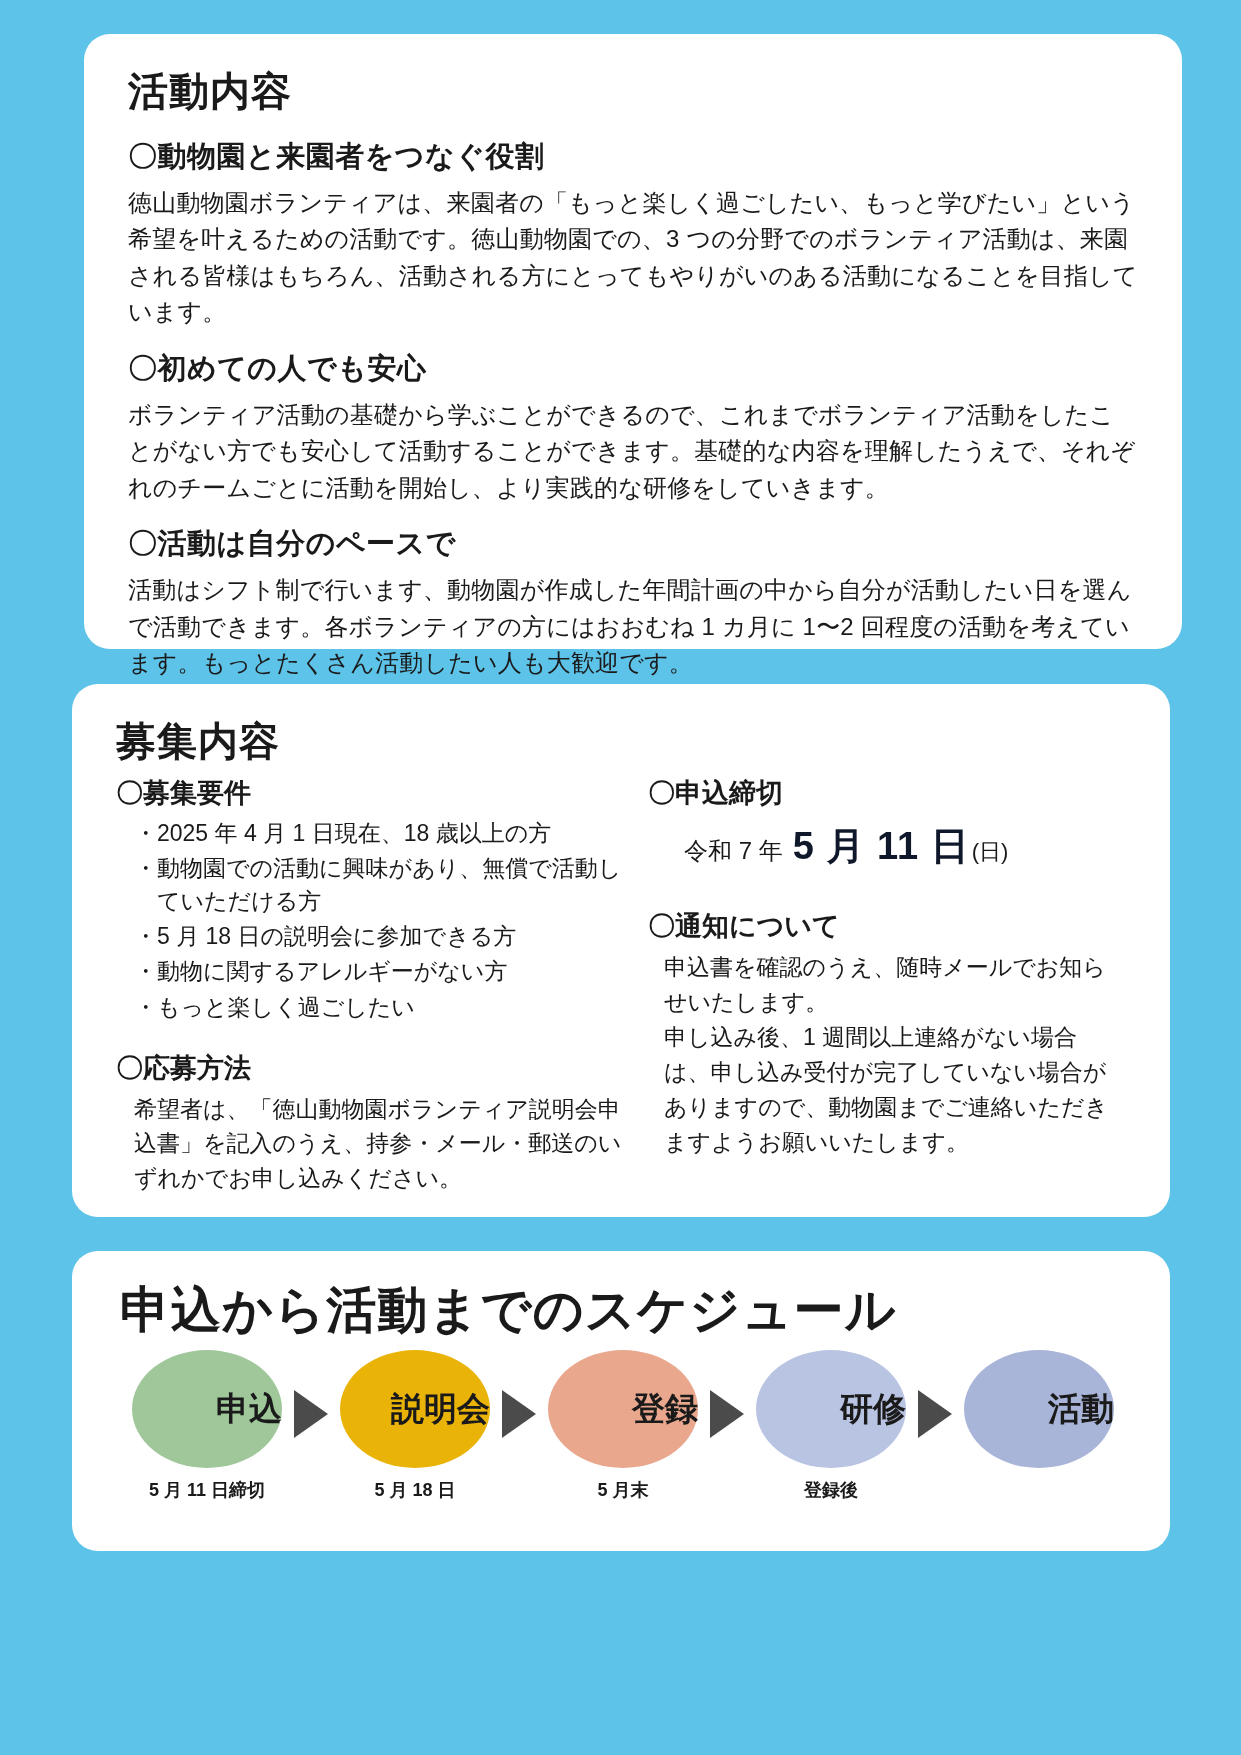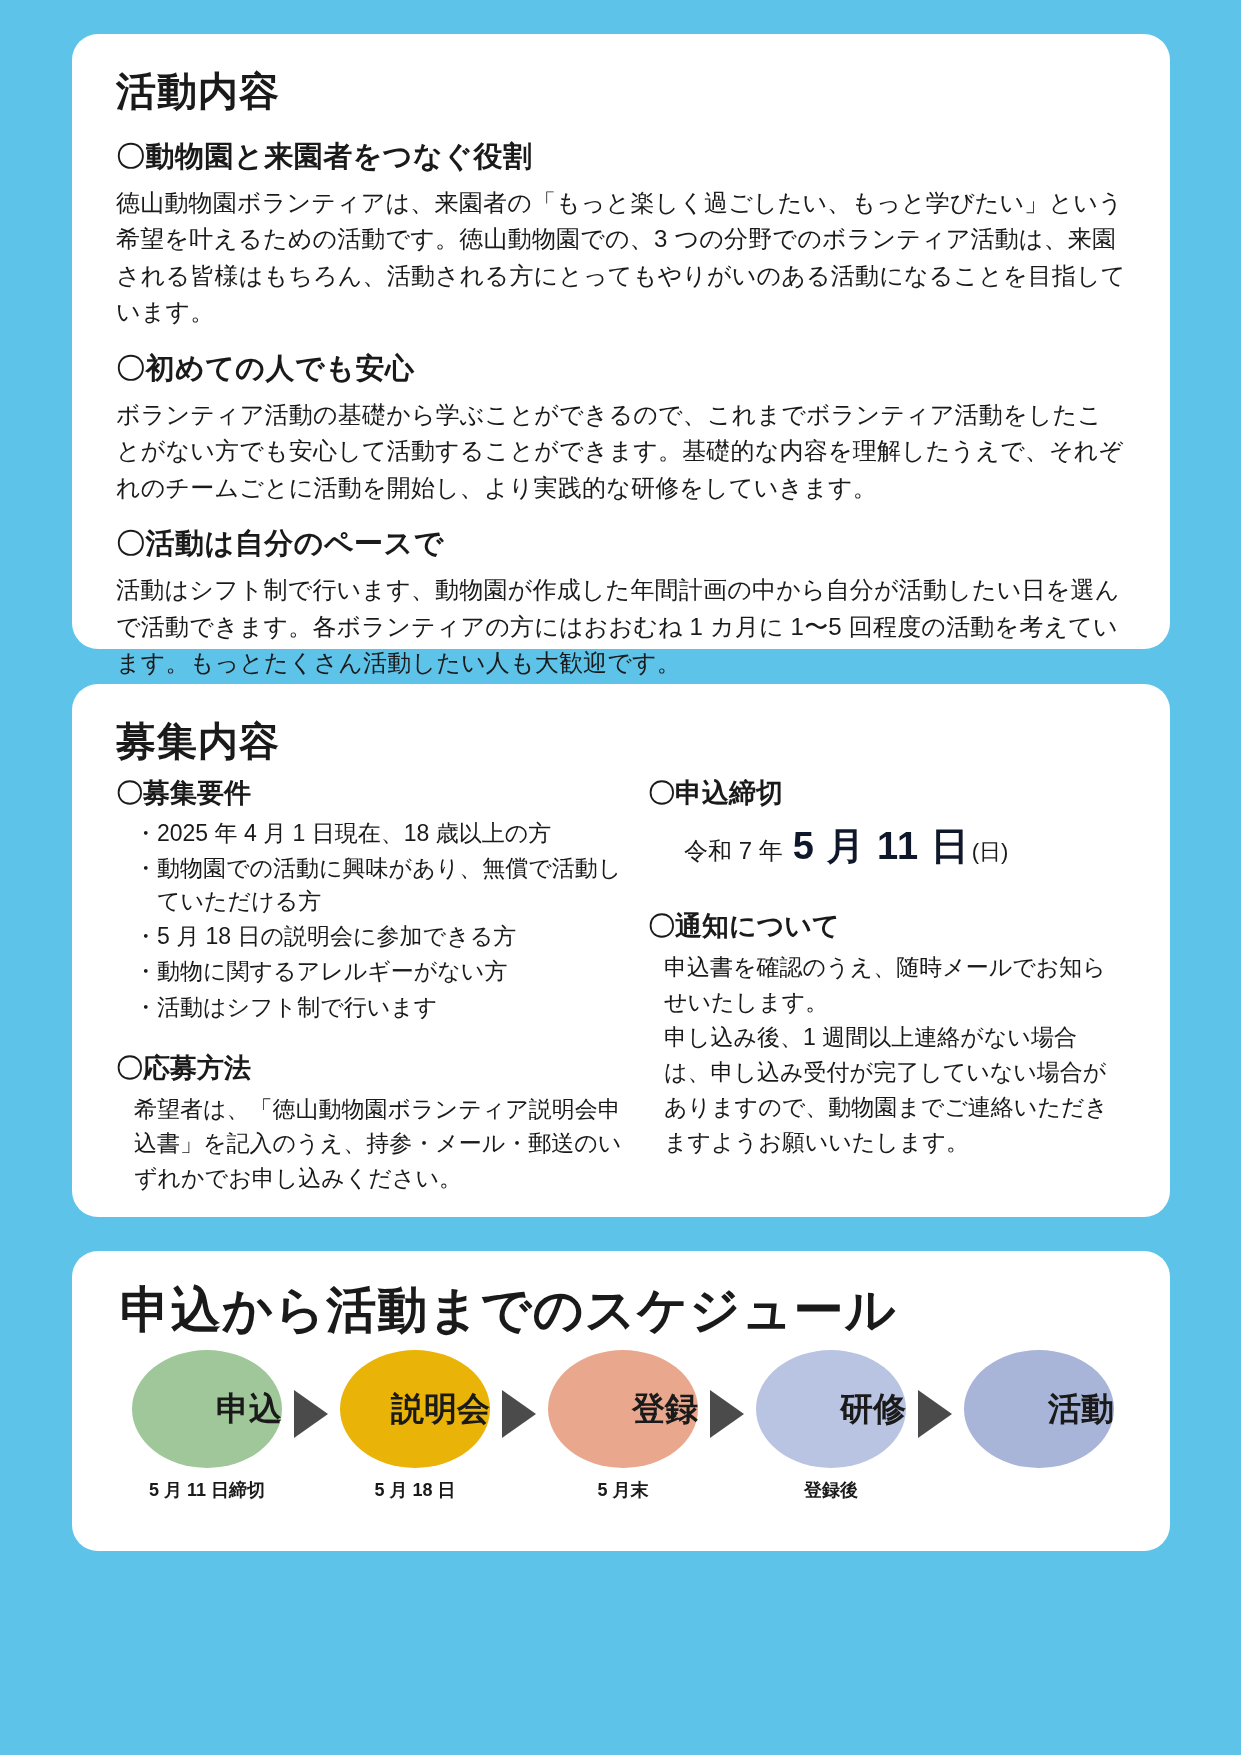--- a/index.html
+++ b/index.html
@@ -23,21 +23,21 @@
     height: 1755px;
   }
   .card {
     position: absolute;
     background: #ffffff;
     border-radius: 26px;
   }
 
   
   #card-activity {
-    left: 72px;
+    left: 84px;
     top: 34px;
     width: 1098px;
     height: 615px;
   }
   .card-inner {
     padding: 30px 44px 20px 44px;
   }
   h1.section-title {
     font-size: 40px;
     font-weight: bold;
@@ -185,38 +185,38 @@
     <div class="card-inner">
       <h1 class="section-title">活動内容</h1>
 
       <h2 class="sub-title">〇動物園と来園者をつなぐ役割</h2>
       <p class="body-text">徳山動物園ボランティアは、来園者の「もっと楽しく過ごしたい、もっと学びたい」という希望を叶えるための活動です。徳山動物園での、3 つの分野でのボランティア活動は、来園される皆様はもちろん、活動される方にとってもやりがいのある活動になることを目指しています。</p>
 
       <h2 class="sub-title">〇初めての人でも安心</h2>
       <p class="body-text">ボランティア活動の基礎から学ぶことができるので、これまでボランティア活動をしたことがない方でも安心して活動することができます。基礎的な内容を理解したうえで、それぞれのチームごとに活動を開始し、より実践的な研修をしていきます。</p>
 
       <h2 class="sub-title">〇活動は自分のペースで</h2>
-      <p class="body-text">活動はシフト制で行います、動物園が作成した年間計画の中から自分が活動したい日を選んで活動できます。各ボランティアの方にはおおむね 1 カ月に 1〜5 回程度の活動を考えています。もっとたくさん活動したい人も大歓迎です。</p>
+      <p class="body-text">活動はシフト制で行います、動物園が作成した年間計画の中から自分が活動したい日を選んで活動できます。各ボランティアの方にはおおむね 1 カ月に 1〜2 回程度の活動を考えています。もっとたくさん活動したい人も大歓迎です。</p>
     </div>
   </div>
 
   <div class="card" id="card-recruit">
     <div class="card-inner">
       <h1 class="section-title" style="margin-bottom:2px;">募集内容</h1>
 
       <div class="two-col">
 
         <div class="col-left">
           <h2 class="sub-title-sm" style="margin-top:4px;">〇募集要件</h2>
           <ul class="bullets">
             <li>・2025 年 4 月 1 日現在、18 歳以上の方</li>
             <li>・動物園での活動に興味があり、無償で活動していただける方</li>
             <li>・5 月 18 日の説明会に参加できる方</li>
             <li>・動物に関するアレルギーがない方</li>
-            <li>・活動はシフト制で行います</li>
+            <li>・もっと楽しく過ごしたい</li>
           </ul>
 
           <h2 class="sub-title-sm" style="margin-top:26px;">〇応募方法</h2>
           <p class="indent-text">希望者は、「徳山動物園ボランティア説明会申込書」を記入のうえ、持参・メール・郵送のいずれかでお申し込みください。</p>
         </div>
 
         <div class="col-right">
           <h2 class="sub-title-sm" style="margin-top:4px;">〇申込締切</h2>
           <div class="deadline-row">
             <span class="deadline-pre">令和 7 年</span>

